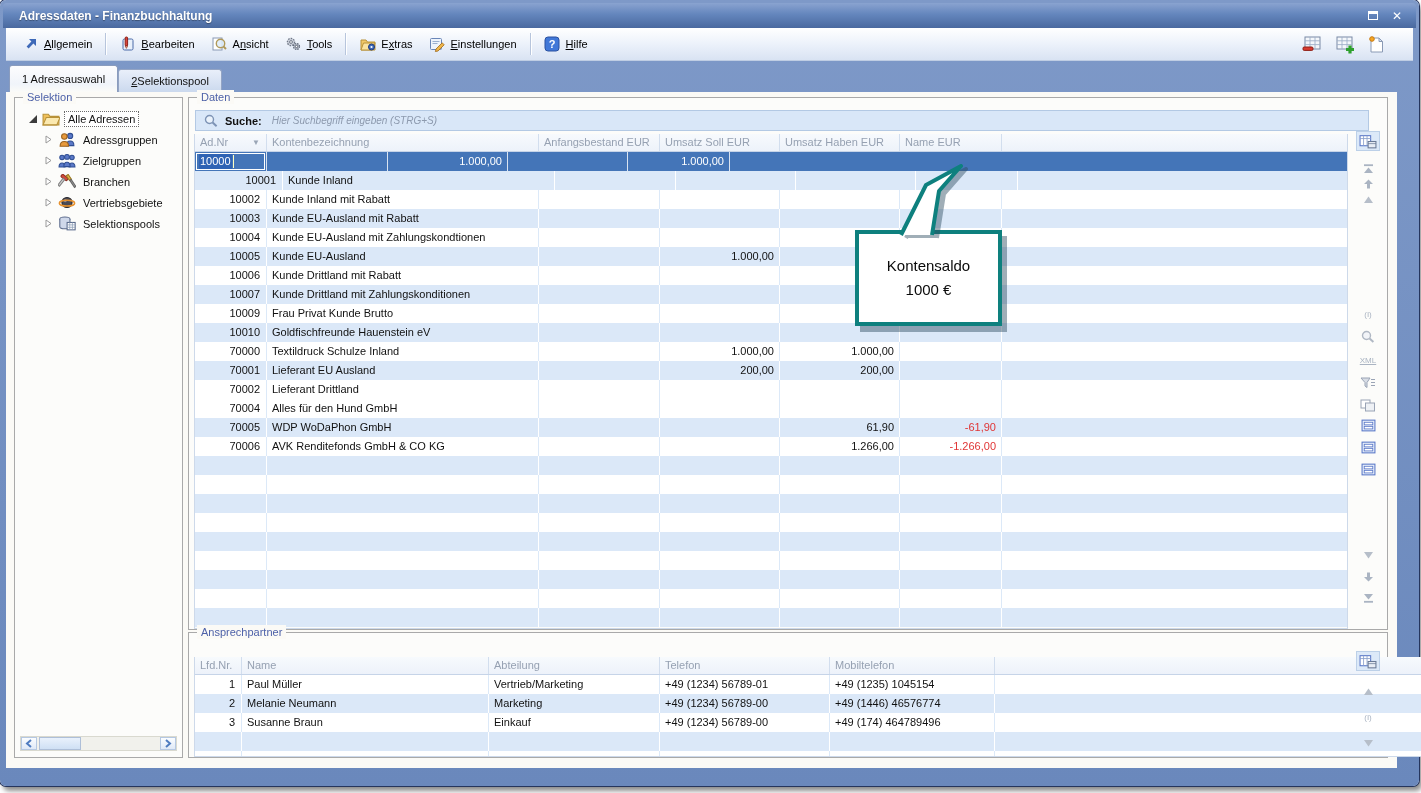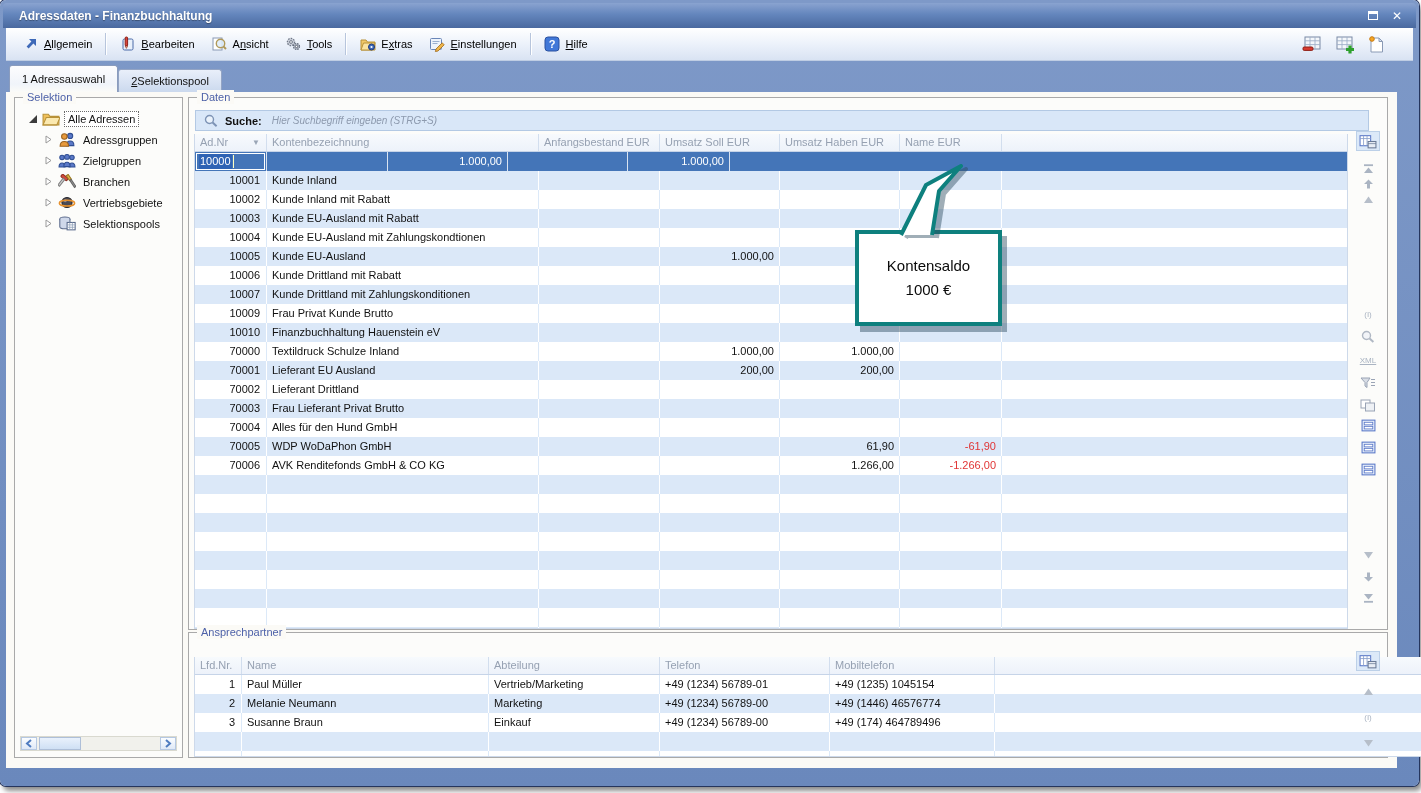--- a/index.html
+++ b/index.html
@@ -406,21 +406,21 @@
                   <span class="caret"></span>
                 </span>
               </div>
               <div class="c money" style="width: 121px;"></div>
               <div class="c money" style="width: 120px;">1.000,00</div>
               <div class="c money" style="width: 120px;"></div>
               <div class="c money" style="width: 102px;">1.000,00</div>
               <div class="c fill"></div>
             </div>
             <div class="row alt">
-              <div class="c num" style="width: 72px;">10001</div>
+              <div class="c num" style="width: 88px;">10001</div>
               <div class="c txt" style="width: 272px;">Kunde Inland</div>
               <div class="c money" style="width: 121px;"></div>
               <div class="c money" style="width: 120px;"></div>
               <div class="c money" style="width: 120px;"></div>
               <div class="c money" style="width: 102px;"></div>
               <div class="c fill"></div>
             </div>
             <div class="row white">
               <div class="c num" style="width: 72px;">10002</div>
               <div class="c txt" style="width: 272px;">Kunde Inland mit Rabatt</div>
@@ -479,21 +479,21 @@
               <div class="c num" style="width: 72px;">10009</div>
               <div class="c txt" style="width: 272px;">Frau Privat Kunde Brutto</div>
               <div class="c money" style="width: 121px;"></div>
               <div class="c money" style="width: 120px;"></div>
               <div class="c money" style="width: 120px;"></div>
               <div class="c money" style="width: 102px;"></div>
               <div class="c fill"></div>
             </div>
             <div class="row alt">
               <div class="c num" style="width: 72px;">10010</div>
-              <div class="c txt" style="width: 272px;">Finanzbuchhaltung Hauenstein eV</div>
+              <div class="c txt" style="width: 272px;">Goldfischfreunde Hauenstein eV</div>
               <div class="c money" style="width: 121px;"></div>
               <div class="c money" style="width: 120px;"></div>
               <div class="c money" style="width: 120px;"></div>
               <div class="c money" style="width: 102px;"></div>
               <div class="c fill"></div>
             </div>
             <div class="row white">
               <div class="c num" style="width: 72px;">70000</div>
               <div class="c txt" style="width: 272px;">Textildruck Schulze Inland</div>
               <div class="c money" style="width: 121px;"></div>
@@ -507,29 +507,20 @@
               <div class="c txt" style="width: 272px;">Lieferant EU Ausland</div>
               <div class="c money" style="width: 121px;"></div>
               <div class="c money" style="width: 120px;">200,00</div>
               <div class="c money" style="width: 120px;">200,00</div>
               <div class="c money" style="width: 102px;"></div>
               <div class="c fill"></div>
             </div>
             <div class="row white">
               <div class="c num" style="width: 72px;">70002</div>
               <div class="c txt" style="width: 272px;">Lieferant Drittland</div>
-              <div class="c money" style="width: 121px;"></div>
-              <div class="c money" style="width: 120px;"></div>
-              <div class="c money" style="width: 120px;"></div>
-              <div class="c money" style="width: 102px;"></div>
-              <div class="c fill"></div>
-            </div>
-            <div class="row alt">
-              <div class="c num" style="width: 72px;">70003</div>
-              <div class="c txt" style="width: 272px;">Frau Lieferant Privat Brutto</div>
               <div class="c money" style="width: 121px;"></div>
               <div class="c money" style="width: 120px;"></div>
               <div class="c money" style="width: 120px;"></div>
               <div class="c money" style="width: 102px;"></div>
               <div class="c fill"></div>
             </div>
             <div class="row white">
               <div class="c num" style="width: 72px;">70004</div>
               <div class="c txt" style="width: 272px;">Alles für den Hund GmbH</div>
               <div class="c money" style="width: 121px;"></div>

